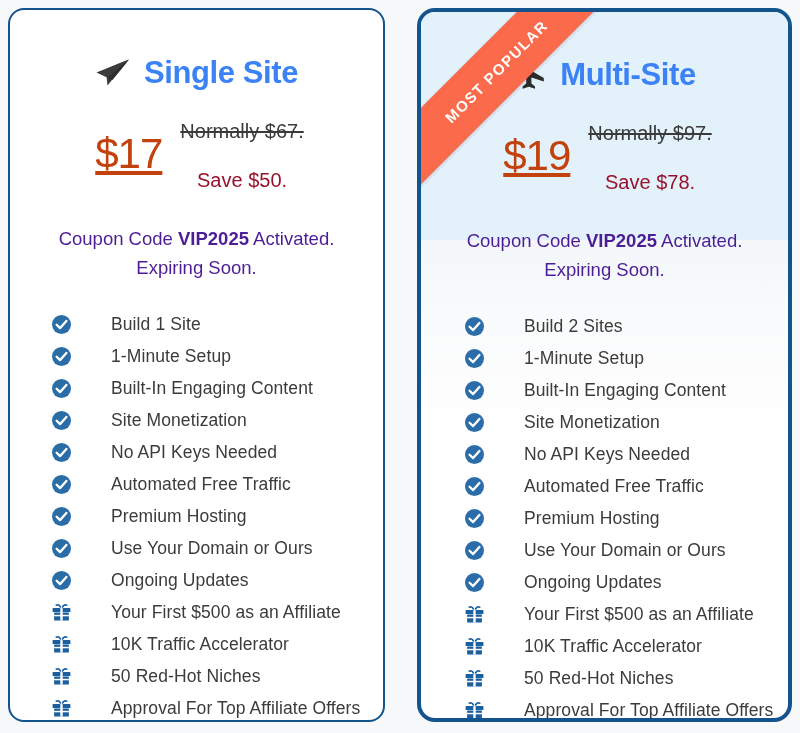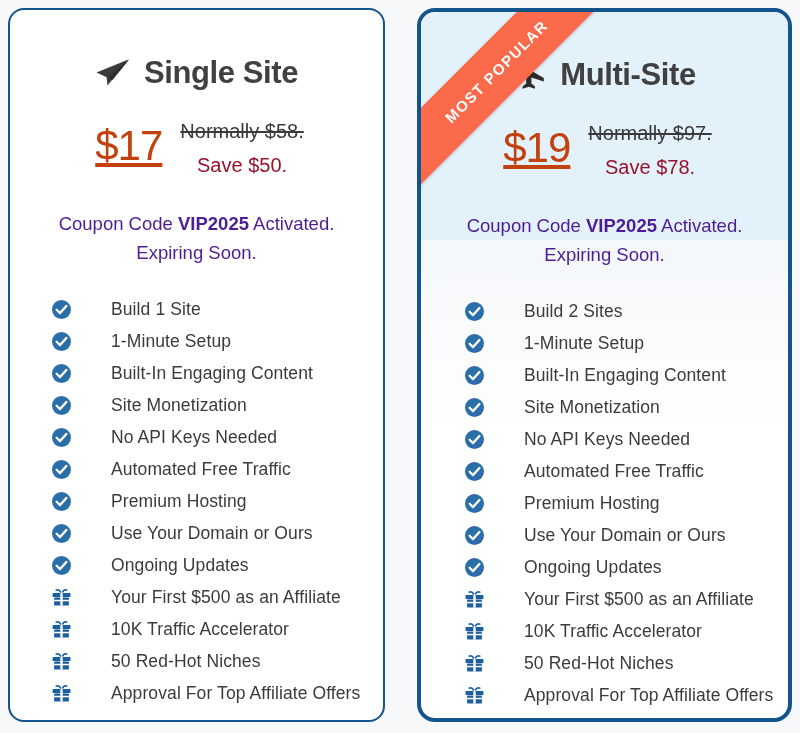--- a/index.html
+++ b/index.html
@@ -120,21 +120,21 @@
     align-items: center;
     justify-content: center;
     gap: 13px;
     height: 54px;
   }
   .plan-icon { display: block; }
   .plan-icon svg { display: block; }
   .plan-title {
     font-size: 31px;
     font-weight: bold;
-    color: #404040;
+    color: #3b82f6;
     letter-spacing: -0.4px;
     white-space: nowrap;
   }
 
   
   .price-row {
     display: flex;
     align-items: center;
     justify-content: center;
     gap: 18px;
@@ -157,21 +157,21 @@
     text-decoration-thickness: 1.5px;
     white-space: nowrap;
     line-height: 1.5;
   }
   .price-save {
     font-size: 20px;
     color: #99122c;
     text-align: center;
     white-space: nowrap;
     line-height: 1.5;
-    margin-top: 4px;
+    margin-top: 19px;
   }
 
   
   .coupon {
     margin-top: 30px;
     text-align: center;
     color: #4c1d95;
     font-size: 18.5px;
     line-height: 1.55;
     padding: 0 16px;
@@ -223,21 +223,21 @@
             <path d="M1.5 14.5 L34 1.2 L12.5 27.5 L11.6 19.2 Z" fill="#3b3b3b"></path>
             <path d="M12.6 19.6 L34 1.8 L17.2 22.2 Z" fill="#2c2c2c"></path>
           </svg>
         </span>
         <span class="plan-title">Single Site</span>
       </div>
 
       <div class="price-row">
         <span class="price-big">$17</span>
         <span class="price-side">
-          <div class="price-normally">Normally $58.</div>
+          <div class="price-normally">Normally $67.</div>
           <div class="price-save">Save $50.</div>
         </span>
       </div>
 
       <div class="coupon">
         <span>Coupon Code </span><b>VIP2025</b><span> Activated.</span><br>
         <span>Expiring Soon.</span>
       </div>
 
       <ul class="features">

